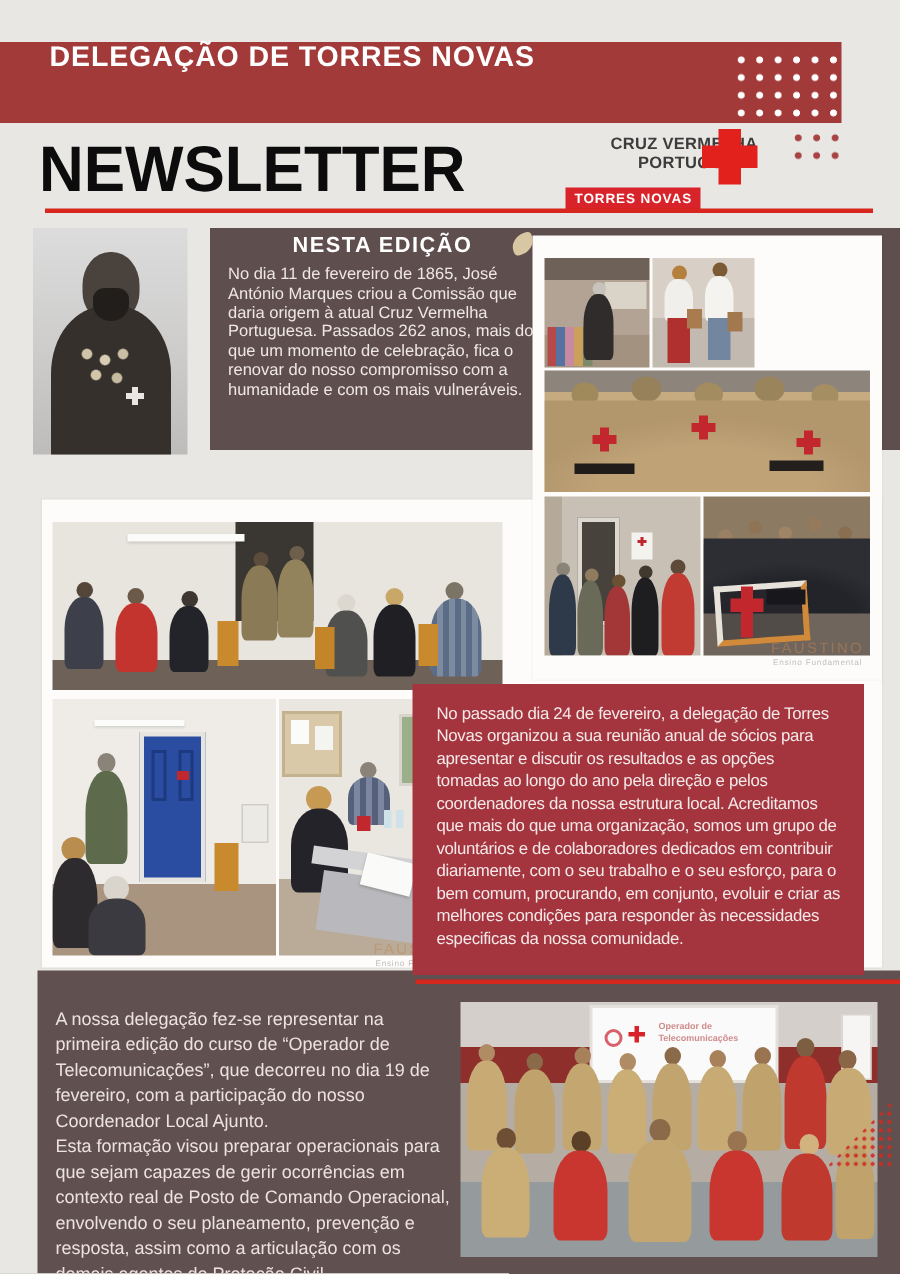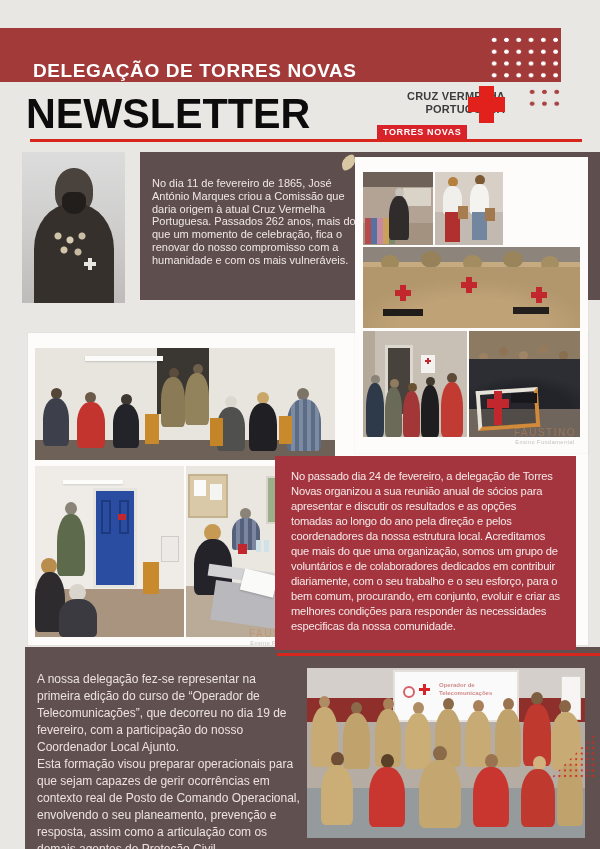--- a/index.html
+++ b/index.html
@@ -2,21 +2,21 @@
 <html><head>
 <meta charset="utf-8">
 <style>
   html,body{margin:0;padding:0;background:#cfcdca;}
   *{box-sizing:border-box;}
   .page{position:relative;width:600px;height:849px;margin:0 auto;background:#e9e7e4;
         font-family:"Liberation Sans",sans-serif;overflow:hidden;}
   .abs{position:absolute;}
 
   
-  .topbar{left:0;top:28px;width:561px;height:54px;background:#a23a3a;display:flex;align-items:flex-end;}
+  .topbar{left:0;top:28px;width:561px;height:54px;background:#a23a3a;display:flex;align-items:flex-start;}
   .topbar-title{padding-left:33px;color:#fff;font-size:19px;font-weight:800;letter-spacing:.6px;}
   .topbar-edition{left:330px;top:61px;width:154px;text-align:right;color:#fff;font-size:10.5px;font-weight:700;letter-spacing:.2px;}
   .dots-white{left:486px;top:32px;width:74px;height:47px;
     background-image:radial-gradient(circle,#ffffff 2.1px,rgba(255,255,255,0) 2.5px);
     background-size:12.3px 11.8px;background-position:2px 2px;}
   .dots-red{left:524px;top:84px;width:38px;height:27px;
     background-image:radial-gradient(circle,#a84343 2.1px,rgba(255,255,255,0) 2.5px);
     background-size:12.3px 11.8px;background-position:2px 2px;}
   .newsletter{left:26px;top:92px;color:#0c0c0c;font-size:43px;font-weight:900;letter-spacing:0;
     transform:scaleX(.96);transform-origin:left top;line-height:1;}
@@ -85,20 +85,21 @@
     <div>CRUZ VERMELHA</div>
     <div>PORTUGUESA</div>
   </div>
   <div class="abs cross cross-v"></div>
   <div class="abs cross cross-h"></div>
   <div class="abs region-badge">TORRES NOVAS</div>
 
   <div class="abs rule-top"></div>
 
   <div class="abs brown-backdrop"></div>
+  <div class="abs nesta-title">NESTA EDIÇÃO</div>
   <div class="abs nesta-body">No dia 11 de fevereiro de 1865,  José António Marques criou a Comissão que daria origem à atual Cruz Vermelha Portuguesa. Passados 262 anos, mais do que um momento de celebração, fica o renovar do nosso compromisso com a humanidade e com os mais vulneráveis.</div>
 
   <div class="photo" style="left:22px;top:152px;width:103px;height:151px;background:linear-gradient(180deg,#dcdcdc 0%,#cdcccb 55%,#bdbcbb 100%);">
     <div class="hd" style="left:33px;top:16px;width:38px;height:46px;background:#4a423c;border-radius:48% 48% 42% 42%;"></div>
     <div class="abs" style="left:12px;top:52px;width:80px;height:100px;background:#36302c;border-radius:45% 45% 0 0;"></div>
     <div class="abs" style="left:40px;top:40px;width:24px;height:22px;background:#221e1b;border-radius:40% 40% 60% 60%;"></div>
     <div class="abs" style="left:30px;top:78px;width:44px;height:30px;background:radial-gradient(circle 3px at 6px 6px,#cfc4a8 3px,transparent 4px),radial-gradient(circle 3px at 18px 10px,#d8cdb4 3px,transparent 4px),radial-gradient(circle 3px at 30px 6px,#cabfa4 3px,transparent 4px),radial-gradient(circle 3px at 12px 20px,#d2c6aa 3px,transparent 4px),radial-gradient(circle 3px at 26px 22px,#c6bba0 3px,transparent 4px);"></div>
     <div class="abs" style="left:62px;top:106px;width:12px;height:12px;background:linear-gradient(#e8e6e2,#e8e6e2) 4px 0/4px 12px no-repeat,linear-gradient(#e8e6e2,#e8e6e2) 0 4px/12px 4px no-repeat;"></div>
   </div>
 

